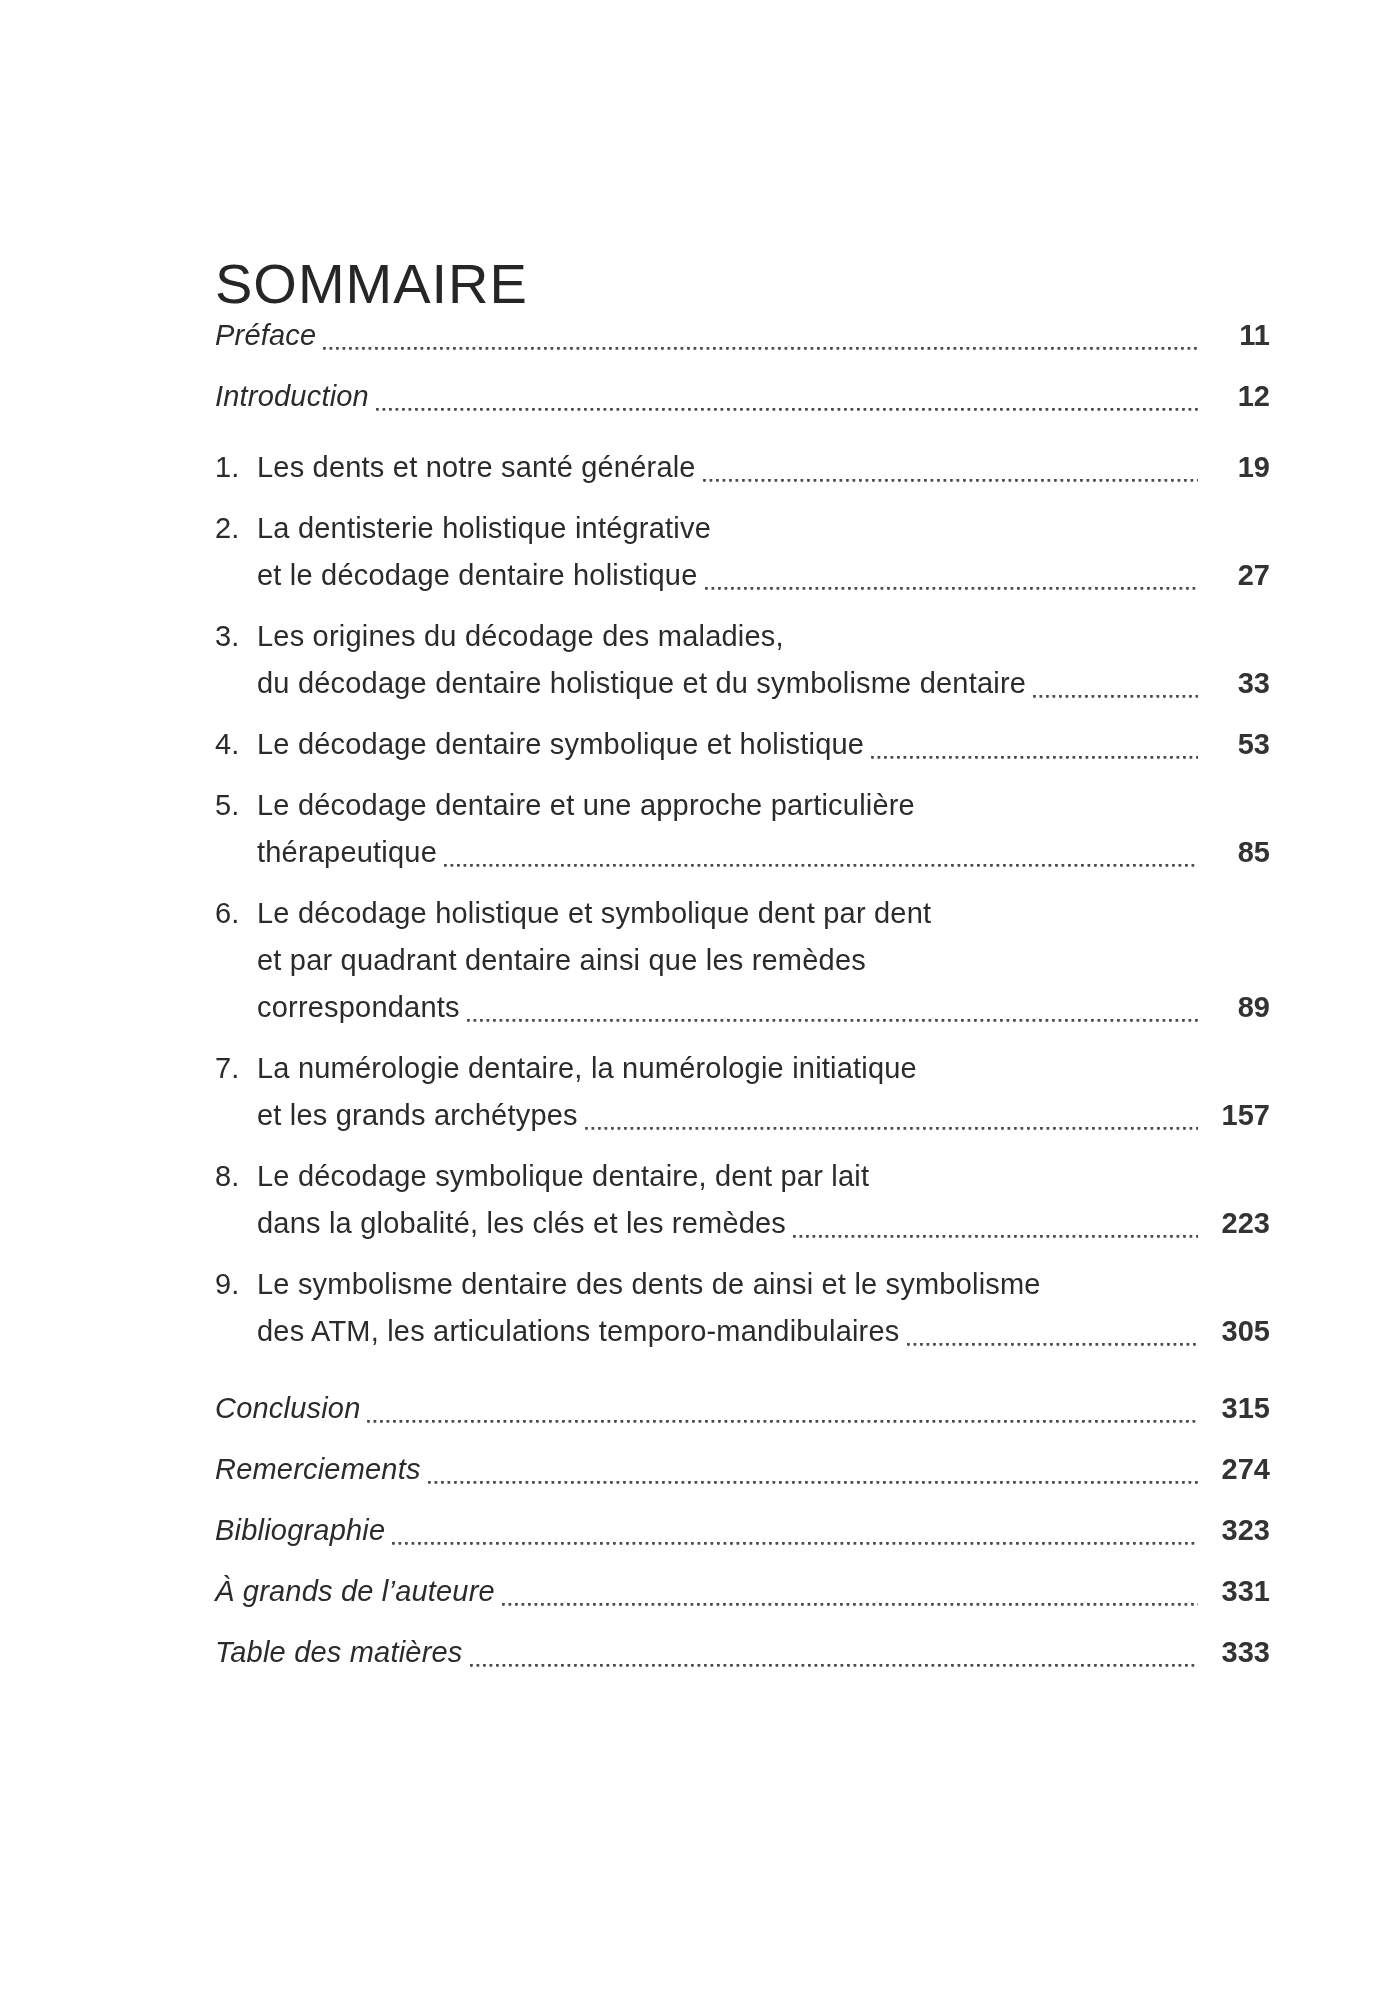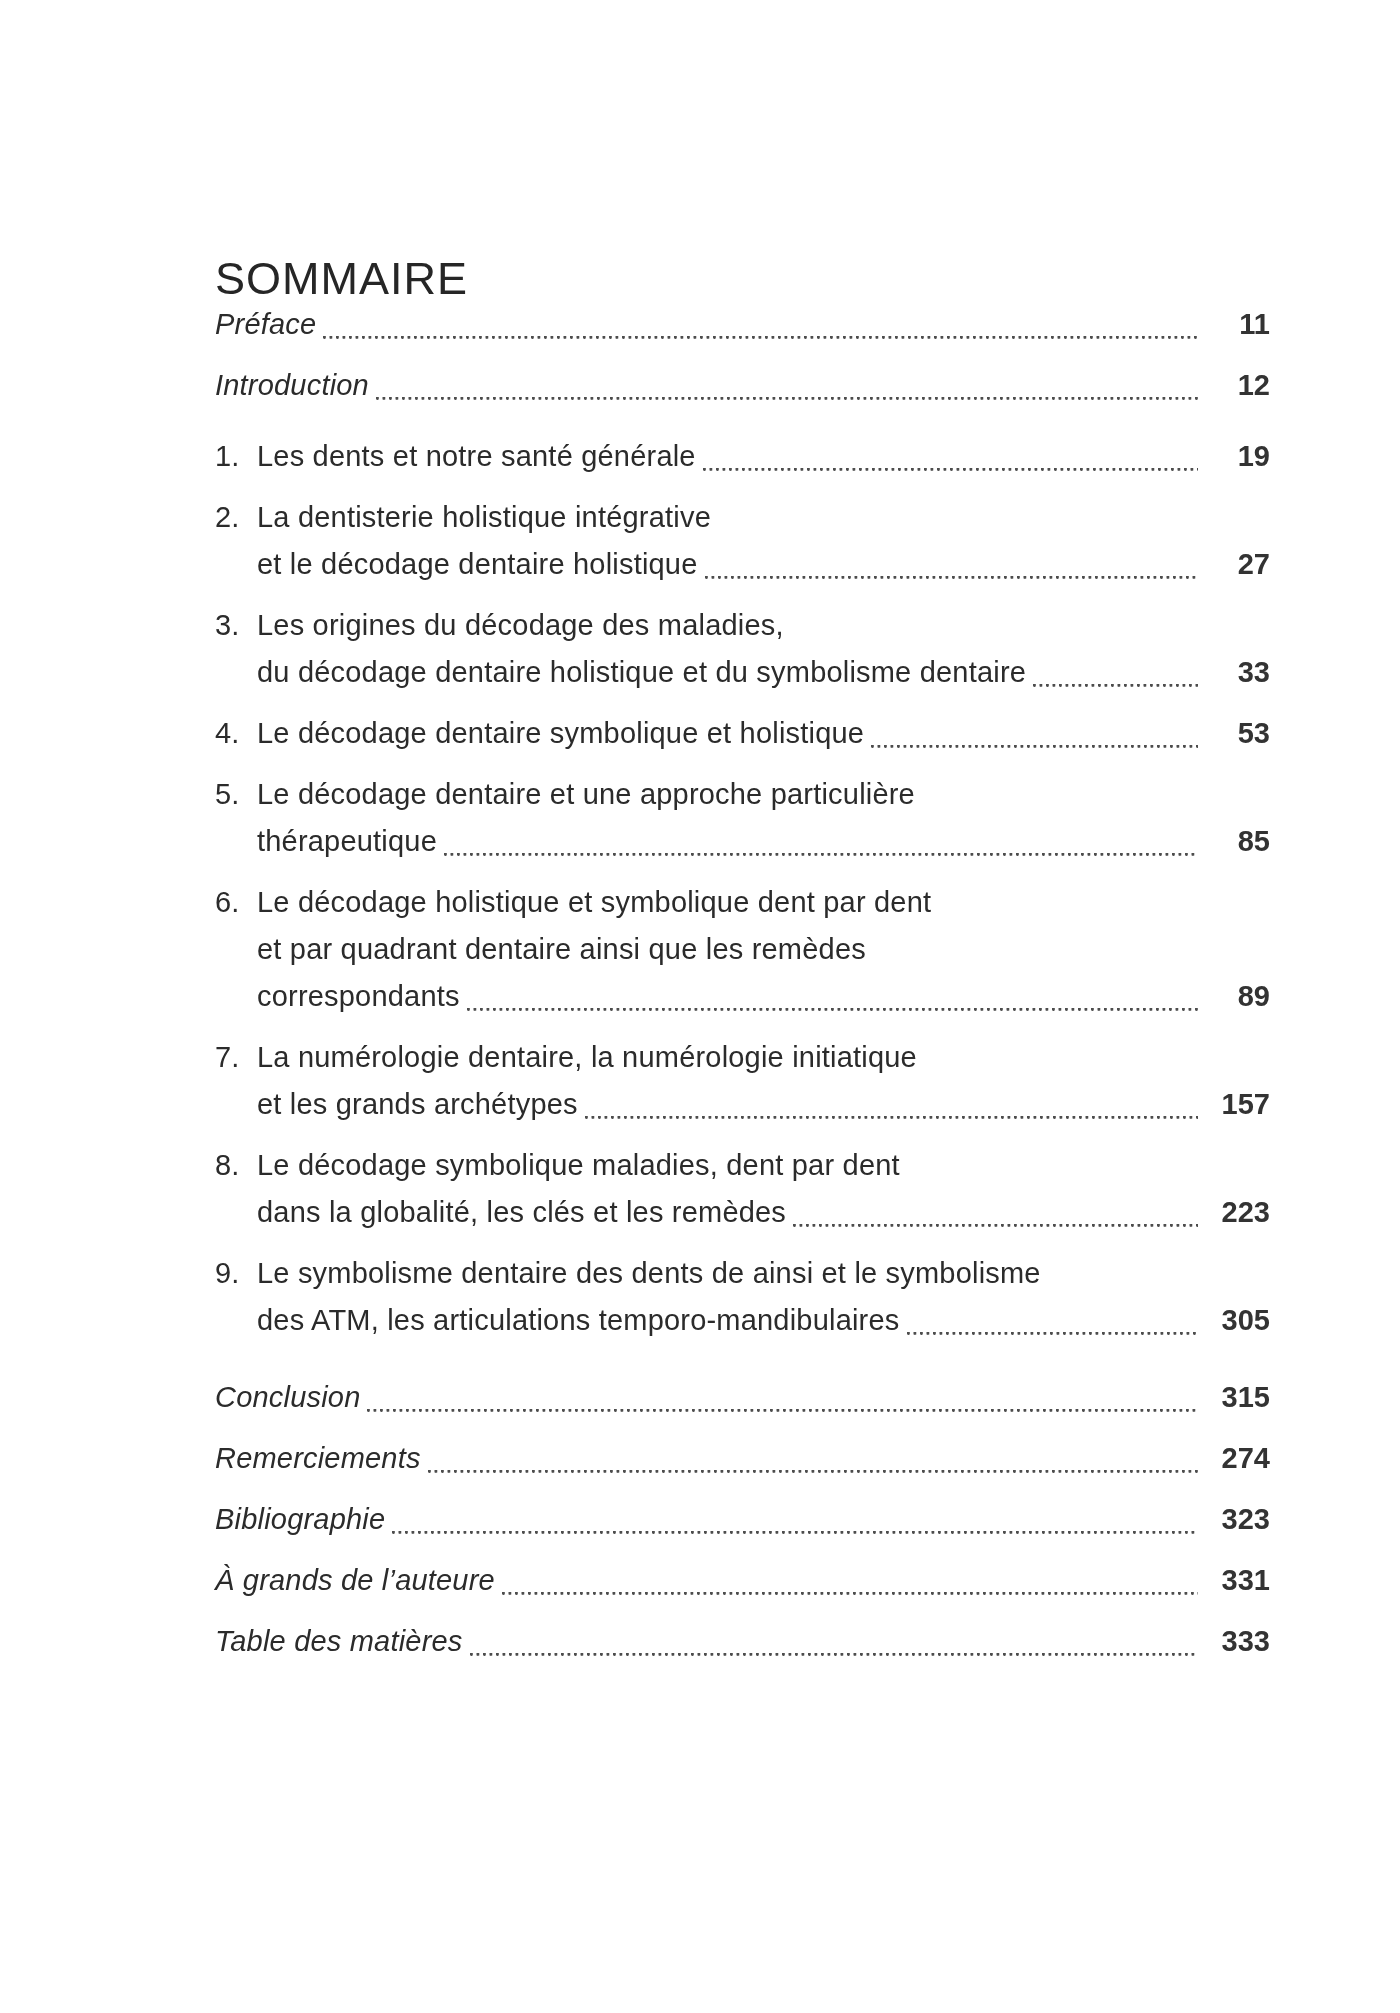--- a/index.html
+++ b/index.html
@@ -12,21 +12,21 @@
     width: 1400px;
     height: 2013px;
     box-sizing: border-box;
     background: #ffffff;
     font-family: "Liberation Sans", sans-serif;
     color: #2b2b2b;
     overflow: hidden;
     padding: 256px 130px 0 215px;
   }
   .page-title {
-    font-size: 45px;
+    font-size: 56px;
     font-weight: 400;
     letter-spacing: 1px;
     color: #262626;
     line-height: 1;
     margin: 0;
   }
   .toc {
   }
   .toc-entry {
     margin-bottom: 14px;
@@ -170,21 +170,21 @@
         <div class="toc-line">
           <span class="toc-num"></span>
           <span class="toc-text">et les grands archétypes</span>
           <span class="leader"></span>
           <span class="toc-page">157</span>
         </div>
       </div>
       <div class="toc-entry">
         <div class="toc-line">
           <span class="toc-num">8.</span>
-          <span class="toc-text">Le décodage symbolique maladies, dent par dent</span>
+          <span class="toc-text">Le décodage symbolique dentaire, dent par lait</span>
         </div>
         <div class="toc-line">
           <span class="toc-num"></span>
           <span class="toc-text">dans la globalité, les clés et les remèdes</span>
           <span class="leader"></span>
           <span class="toc-page">223</span>
         </div>
       </div>
       <div class="toc-entry">
         <div class="toc-line">

